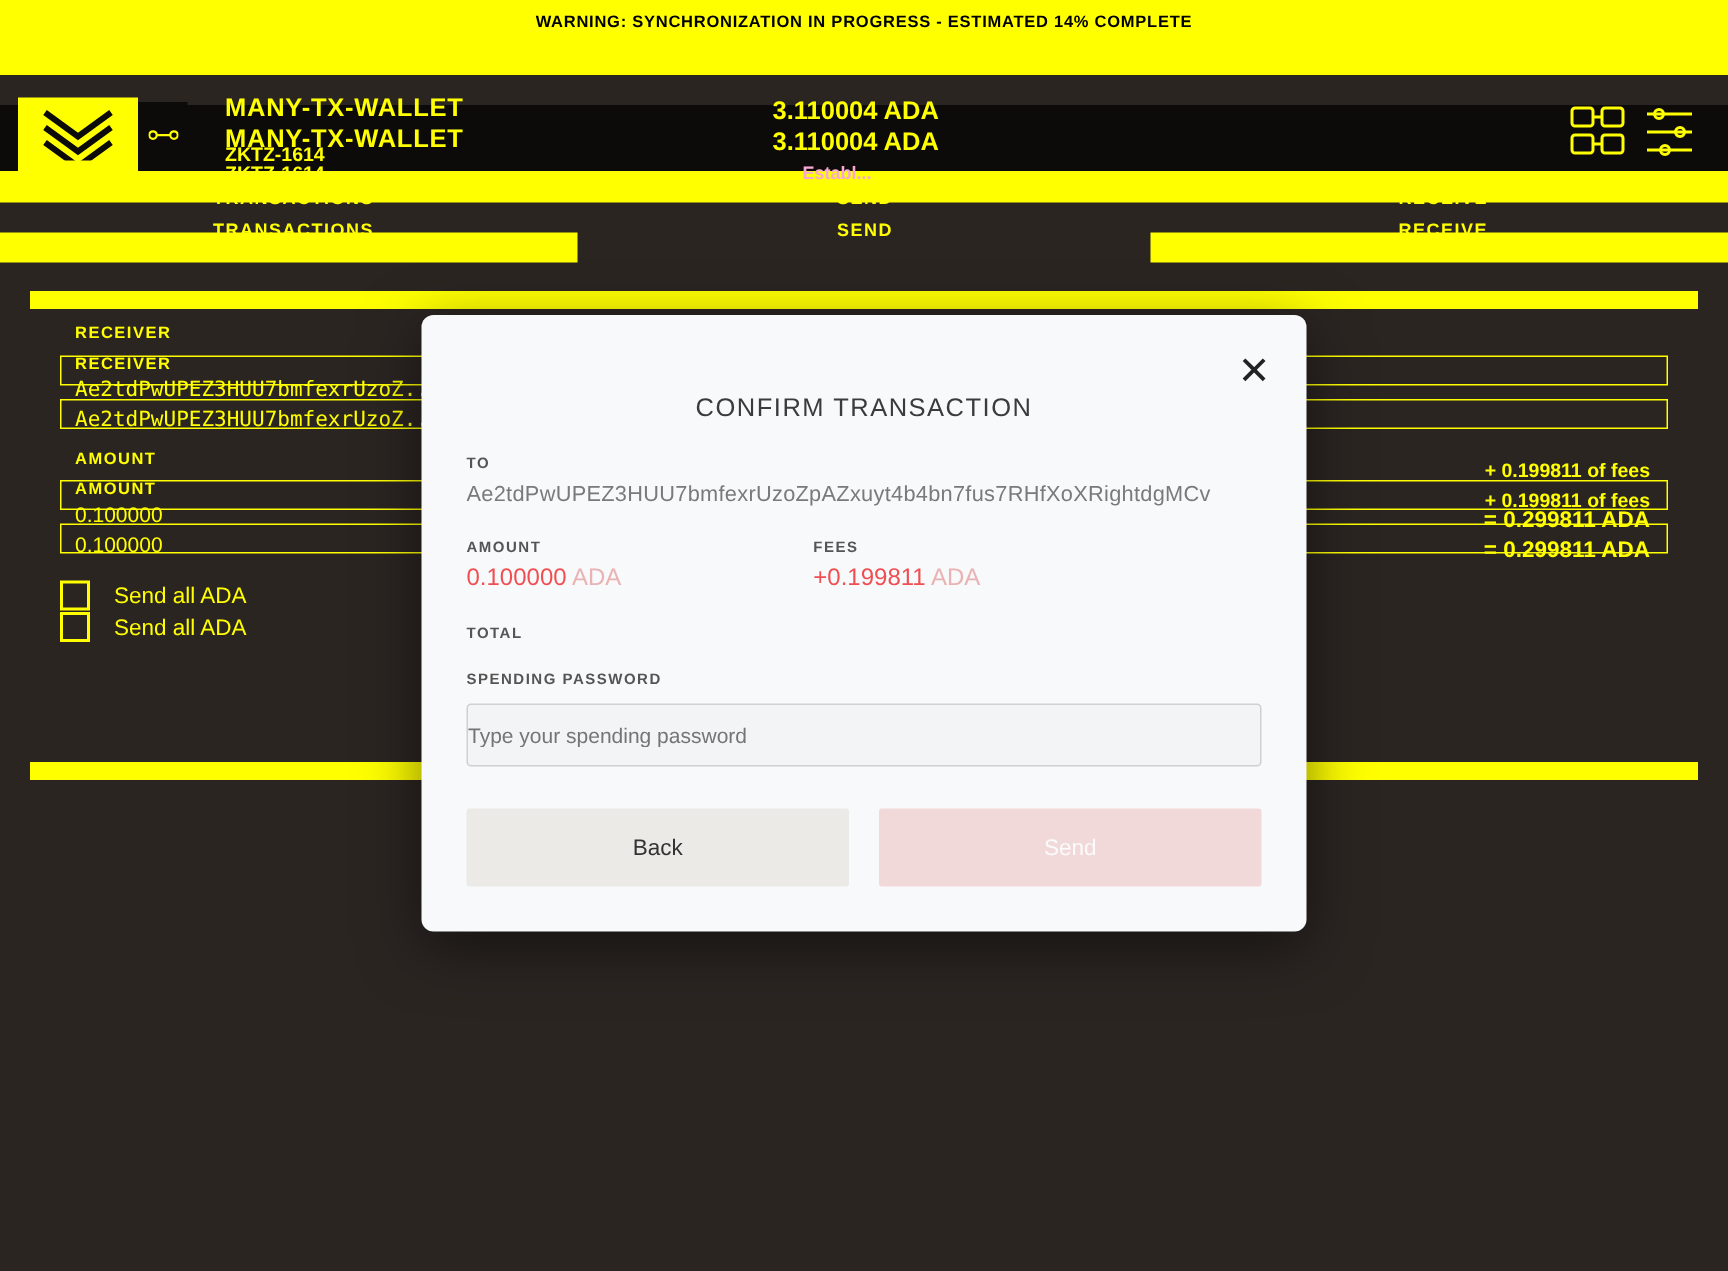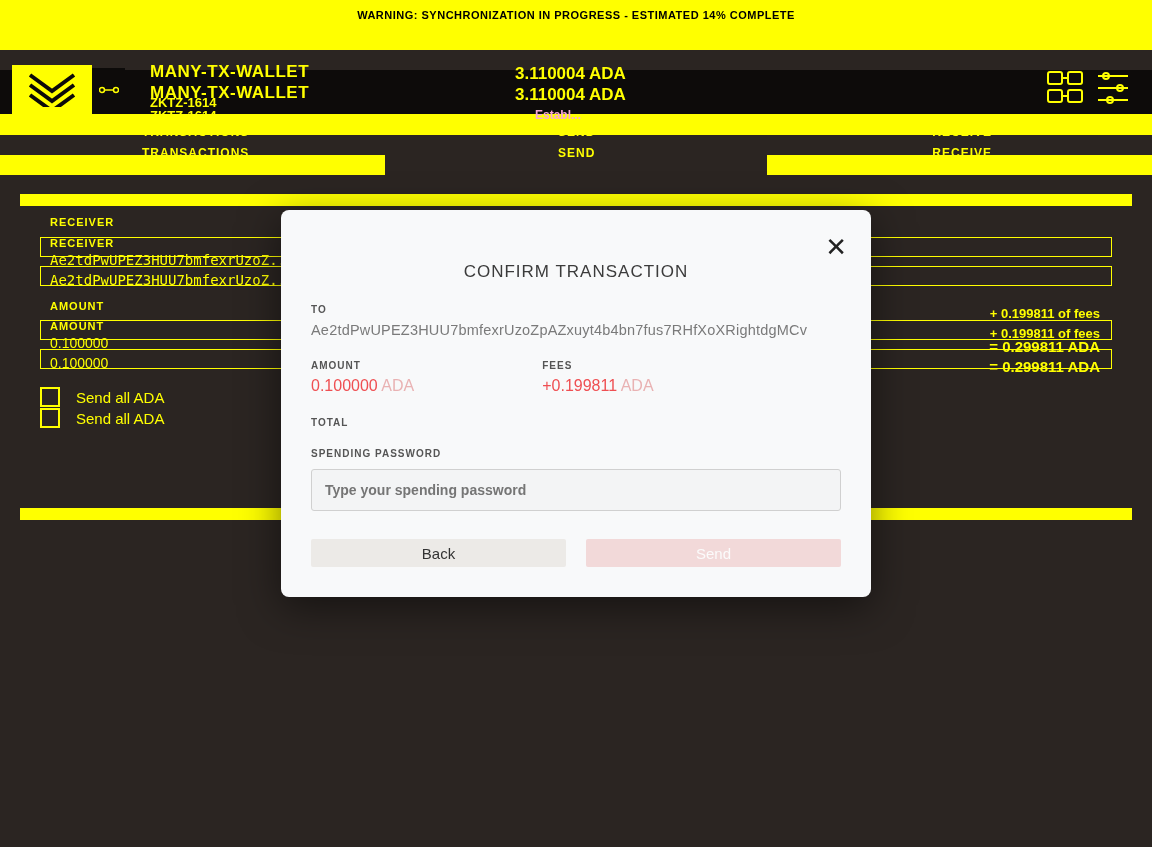--- a/index.html
+++ b/index.html
@@ -178,25 +178,25 @@
 }
 .m-row { display: flex; gap: 60px; }
 .m-col { display: flex; flex-direction: column; }
 .m-value { font-size: 16px; color: #ef4f52; margin-top: 6px; }
 .m-value .unit { color: #e9b2b3; }
 .m-fees { color: #ef4f52; }
 
 .pw-input {
   width: 100%; height: 42px; margin-top: 10px;
   border: 1px solid #d0d0d0; border-radius: 3px;
-  background: #f3f4f5; font-size: 14px; padding: 0 13px; color: #555; font-weight: bold;
+  background: #f3f4f5; font-size: 14px; padding: 0 0; color: #555;
 }
 .btn-row { display: flex; gap: 20px; margin-top: 28px; }
 .btn {
-  flex: 1; height: 28px; border: none; border-radius: 2px;
+  flex: 1; height: 52px; border: none; border-radius: 2px;
   font-size: 15px; font-weight: 500; cursor: pointer;
 }
 .btn-back { background: #eceae7; color: #333; }
 .btn-send { background: #f2d9d9; color: #fbfbfb; }
 
 </style>
 </head>
 <body>
 
 <div class="banner">

